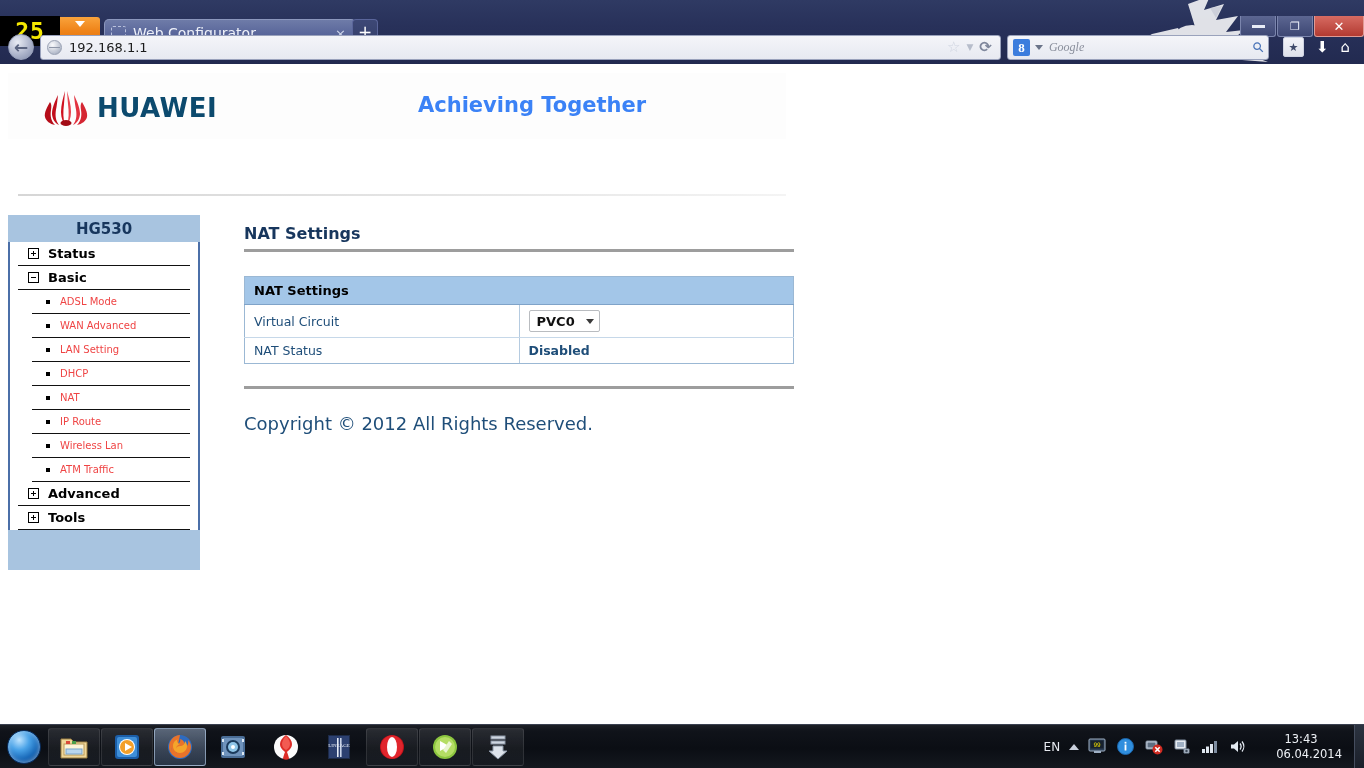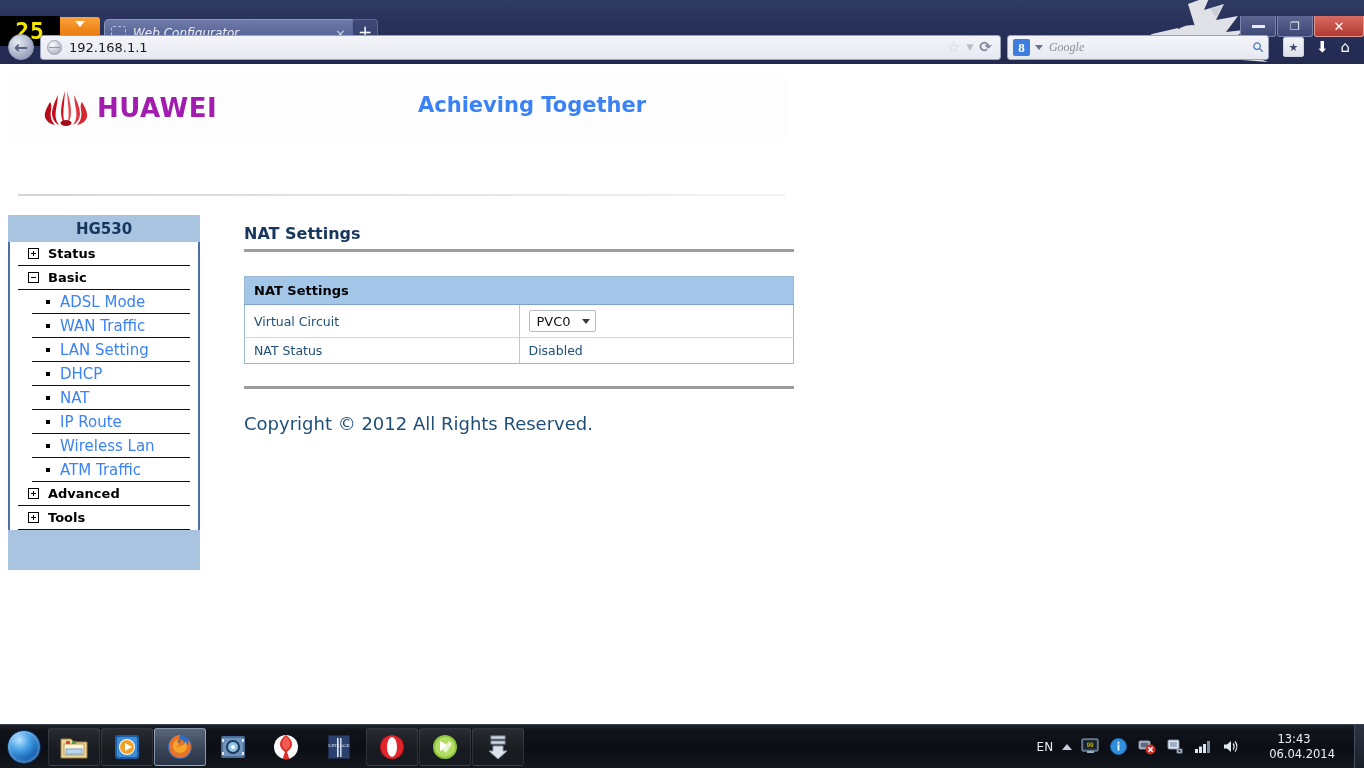--- a/index.html
+++ b/index.html
@@ -51,22 +51,22 @@
     background: linear-gradient(180deg, #6e7ba8 0%, #59669a 55%, #4c5a90 100%);
     border: 1px solid #8c97bd; border-bottom: none;
     border-radius: 5px 5px 0 0;
     display: flex; align-items: center; padding: 0 6px;
   }
   .tab-favicon {
     width: 15px; height: 15px; border: 1px dashed #b9c1dc; border-radius: 2px;
     margin-right: 7px; flex: 0 0 auto;
   }
   .tab-title {
-    flex: 1 1 auto; color: #eef1f9; font-size: 12px;
-    white-space: nowrap; overflow: hidden; text-overflow: ellipsis; font-style: italic;
+    flex: 1 1 auto; color: #eef1f9; font-size: 14px;
+    white-space: nowrap; overflow: hidden; text-overflow: ellipsis;
   }
   .tab-close {
     color: #cfd6ea; font-size: 13px; padding: 0 3px; cursor: pointer;
   }
   .newtab-btn {
     position: absolute; left: 352px; top: 3px; width: 26px; height: 27px;
     background: linear-gradient(180deg,#3d4876 0%,#333d69 100%);
     border: 1px solid #5a659a; border-bottom: none; border-radius: 4px 4px 0 0;
     color: #fff; font-size: 17px; line-height: 24px; text-align: center;
   }
@@ -165,21 +165,21 @@
   
   .hw-header {
     position: absolute; left: 8px; top: 9px; width: 778px; height: 66px;
     background: #fdfdfd;
     display: flex; align-items: center;
   }
   .hw-logo-wrap { position: absolute; left: 35px; top: 14px; width: 200px; height: 42px;
     display: flex; align-items: center; }
   .hw-mark { width: 46px; height: 40px; flex: 0 0 auto; }
   .hw-word {
-    font-size: 26px; font-weight: bold; color: #a21caf; letter-spacing: .5px;
+    font-size: 26px; font-weight: bold; color: #0c4a6e; letter-spacing: .5px;
     margin-left: 8px; font-family: "DejaVu Sans", sans-serif;
   }
   .hw-slogan {
     position: absolute; left: 410px; top: 20px;
     font-size: 21px; font-weight: bold; color: #3b82f6;
     font-family: "DejaVu Sans", sans-serif;
   }
   .hw-rule {
     position: absolute; left: 18px; top: 130px; width: 768px; height: 2px;
     background: linear-gradient(90deg,#d6d6d6,#e9e9e9 70%, #f4f4f4);
@@ -221,21 +221,21 @@
   .sb-item {
     display: flex; align-items: center; height: 24px;
     padding-left: 32px; cursor: pointer;
     border-bottom: 1px solid #111;
     margin: 0 8px 0 22px;
   }
   .sb-bullet {
     width: 4px; height: 4px; background: #000; flex: 0 0 auto; margin-right: 10px;
     margin-left: -18px;
   }
-  .sb-item-label { font-size: 15px; color: #3b82f6; }
+  .sb-item-label { font-size: 10px; color: #ef4444; }
   .sb-footer {
     height: 40px; background: #a8c4e0; margin-top: 0;
   }
 
   
   .content { position: absolute; left: 244px; top: 160px; width: 550px; }
   .page-title {
     font-size: 16px; font-weight: bold; color: #17365d; padding-bottom: 6px;
     font-family: "DejaVu Sans", sans-serif;
   }
@@ -246,21 +246,21 @@
   }
   .settings-table th {
     background: #a3c6e8; text-align: left; font-size: 13px; font-weight: bold;
     color: #000; padding: 6px 9px; border-bottom: 1px solid #7fa3c8;
   }
   .settings-table td {
     font-size: 12.5px; color: #1f4e79; padding: 5px 9px; height: 24px;
     border-bottom: 1px solid #c6d8e9; border-right: 1px solid #b5cbe0;
     background: #fff; vertical-align: middle;
   }
-  .settings-table td.val { border-right: none; }
+  .settings-table td.val { border-right: none; font-weight: bold; }
   .settings-table tr:last-child td { border-bottom: 1px solid #9bb8d4; }
   .vc-select {
     display: inline-flex; align-items: center;
     border: 1px solid #b9bcc0; background: #fff;
     padding: 2px 5px 2px 7px; border-radius: 2px; height: 22px;
   }
   .vc-select .sel-val { font-size: 13px; color: #111; margin-right: 11px; }
   .vc-select .sel-caret {
     width: 0; height: 0; border-left: 4px solid transparent;
     border-right: 4px solid transparent; border-top: 5px solid #3a3a3a;
@@ -296,21 +296,21 @@
   }
   .tb-btn.active {
     background: linear-gradient(180deg, rgba(190,215,250,.42), rgba(120,160,215,.22));
     border-color: rgba(200,225,255,.55);
   }
   .tb-btn.flat { background: transparent; border-color: transparent; }
   .tb-icon { width: 30px; height: 30px; }
 
   .tray {
     margin-left: auto; display: flex; align-items: center; height: 44px;
-    padding-right: 11px; gap: 9px;
+    padding-right: 4px; gap: 9px;
   }
   .tray-lang { color: #e6e9ef; font-size: 12px; }
   .tray-up {
     width: 0; height: 0; border-left: 5px solid transparent;
     border-right: 5px solid transparent; border-bottom: 6px solid #c9cfdb;
   }
   .tray-ico { width: 19px; height: 19px; display:flex; align-items:center; justify-content:center; }
   .clock {
     color: #eef1f6; font-size: 11.5px; line-height: 15px; text-align: center;
     padding: 0 8px 0 4px; min-width: 74px;
@@ -430,21 +430,21 @@
         <span class="sb-expander"></span>
         <span class="sb-group-label">Basic</span>
       </div>
 
       <div class="sb-item">
         <span class="sb-bullet"></span>
         <span class="sb-item-label">ADSL Mode</span>
       </div>
       <div class="sb-item">
         <span class="sb-bullet"></span>
-        <span class="sb-item-label">WAN Traffic</span>
+        <span class="sb-item-label">WAN Advanced</span>
       </div>
       <div class="sb-item">
         <span class="sb-bullet"></span>
         <span class="sb-item-label">LAN Setting</span>
       </div>
       <div class="sb-item">
         <span class="sb-bullet"></span>
         <span class="sb-item-label">DHCP</span>
       </div>
       <div class="sb-item">

